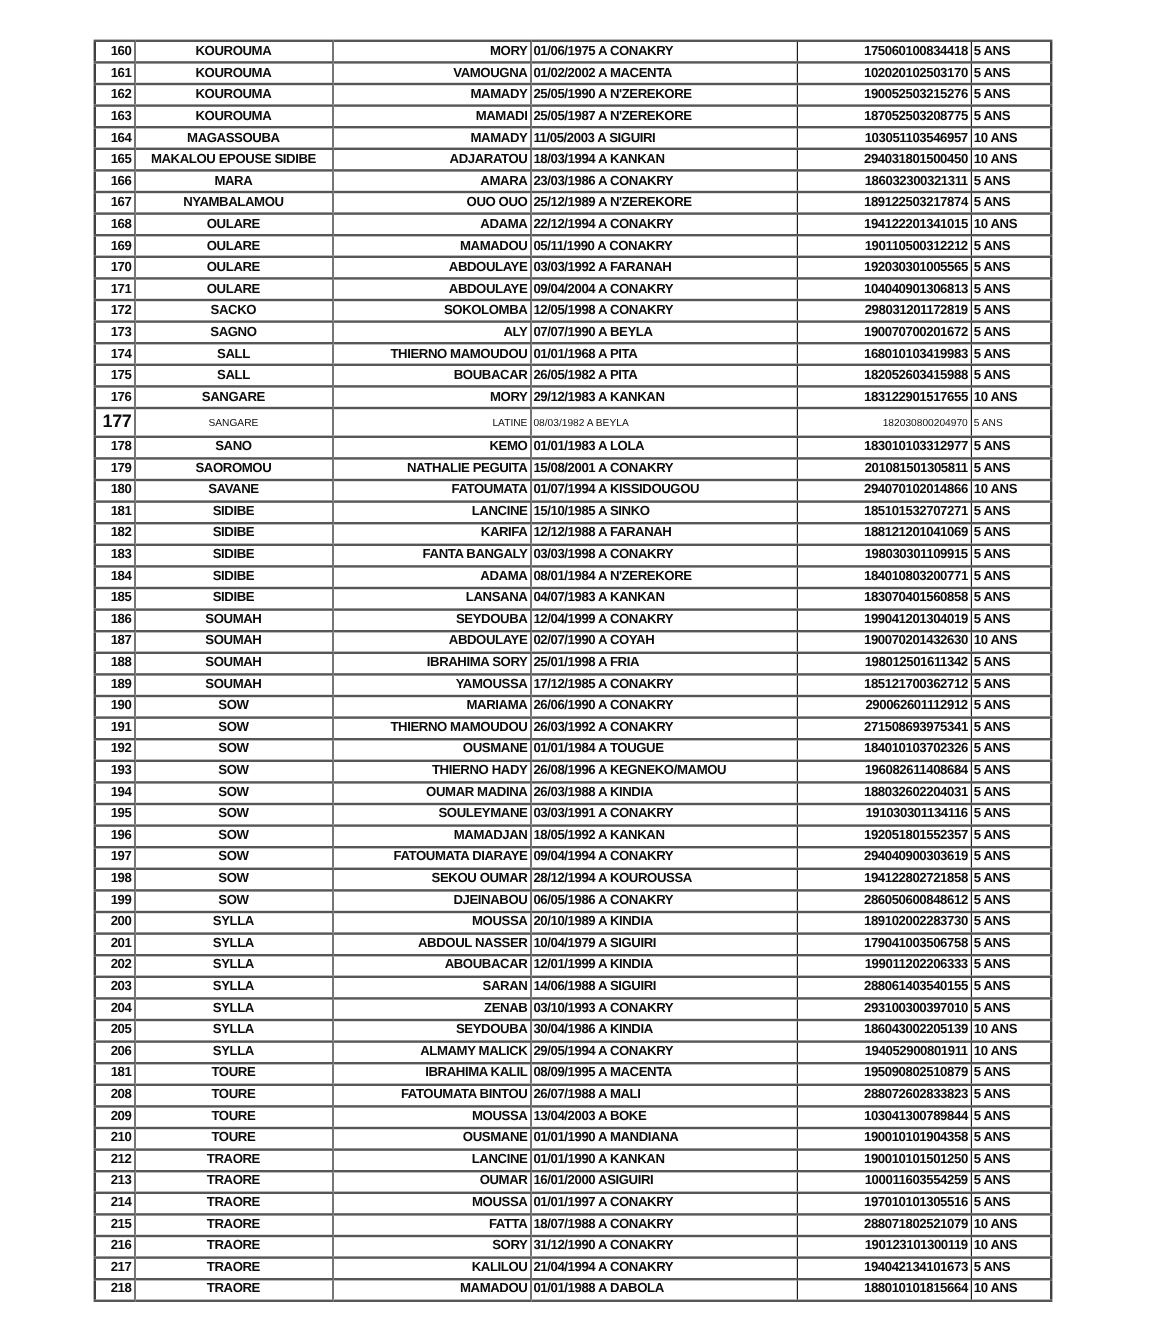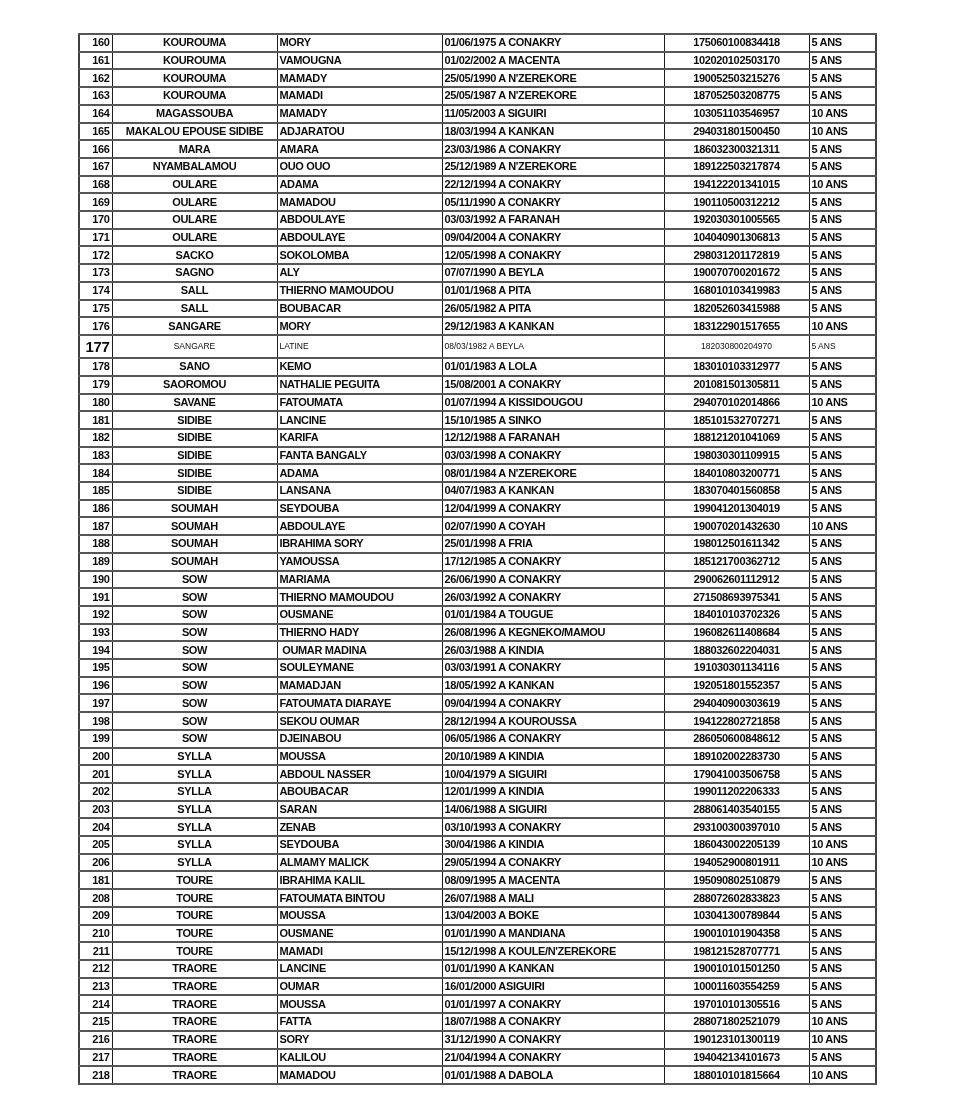--- a/index.html
+++ b/index.html
@@ -36,23 +36,23 @@
     letter-spacing: -0.35px;
     color: #0c0c0c;
     white-space: pre;
     overflow: hidden;
     padding: 0 2px;
     line-height: 1;
     vertical-align: middle;
   }
   td.col-index    { text-align: right; padding-right: 3px; }
   td.col-surname  { text-align: center;  padding-left: 3px; }
-  td.col-given    { text-align: left;  padding-left: 3px; margin-left: 48px; }
+  td.col-given    { text-align: right;  padding-left: 3px; margin-left: 48px; }
   td.col-birth    { text-align: left;  padding-left: 3px; }
-  td.col-id       { text-align: center; padding-right: 3px; }
+  td.col-id       { text-align: right; padding-right: 3px; }
   td.col-duration { text-align: left;  padding-left: 2px; }
   tr.small td { font-size: 8.5px; font-weight: 400; letter-spacing: 0; }
   tr.small td.col-index { font-size: 15px; font-weight: 700; letter-spacing: -0.35px; }
 </style>
 </head>
 <body>
 
 <div class="page">
   <table class="records">
     <colgroup>
@@ -466,28 +466,20 @@
         </tr>
         <tr>
           <td class="col-index">210</td>
           <td class="col-surname">TOURE</td>
           <td class="col-given">OUSMANE</td>
           <td class="col-birth">01/01/1990 A MANDIANA</td>
           <td class="col-id">190010101904358</td>
           <td class="col-duration">5 ANS</td>
         </tr>
         <tr>
-          <td class="col-index">211</td>
-          <td class="col-surname">TOURE</td>
-          <td class="col-given">MAMADI</td>
-          <td class="col-birth">15/12/1998 A KOULE/N'ZEREKORE</td>
-          <td class="col-id">198121528707771</td>
-          <td class="col-duration">5 ANS</td>
-        </tr>
-        <tr>
           <td class="col-index">212</td>
           <td class="col-surname">TRAORE</td>
           <td class="col-given">LANCINE</td>
           <td class="col-birth">01/01/1990 A KANKAN</td>
           <td class="col-id">190010101501250</td>
           <td class="col-duration">5 ANS</td>
         </tr>
         <tr>
           <td class="col-index">213</td>
           <td class="col-surname">TRAORE</td>

